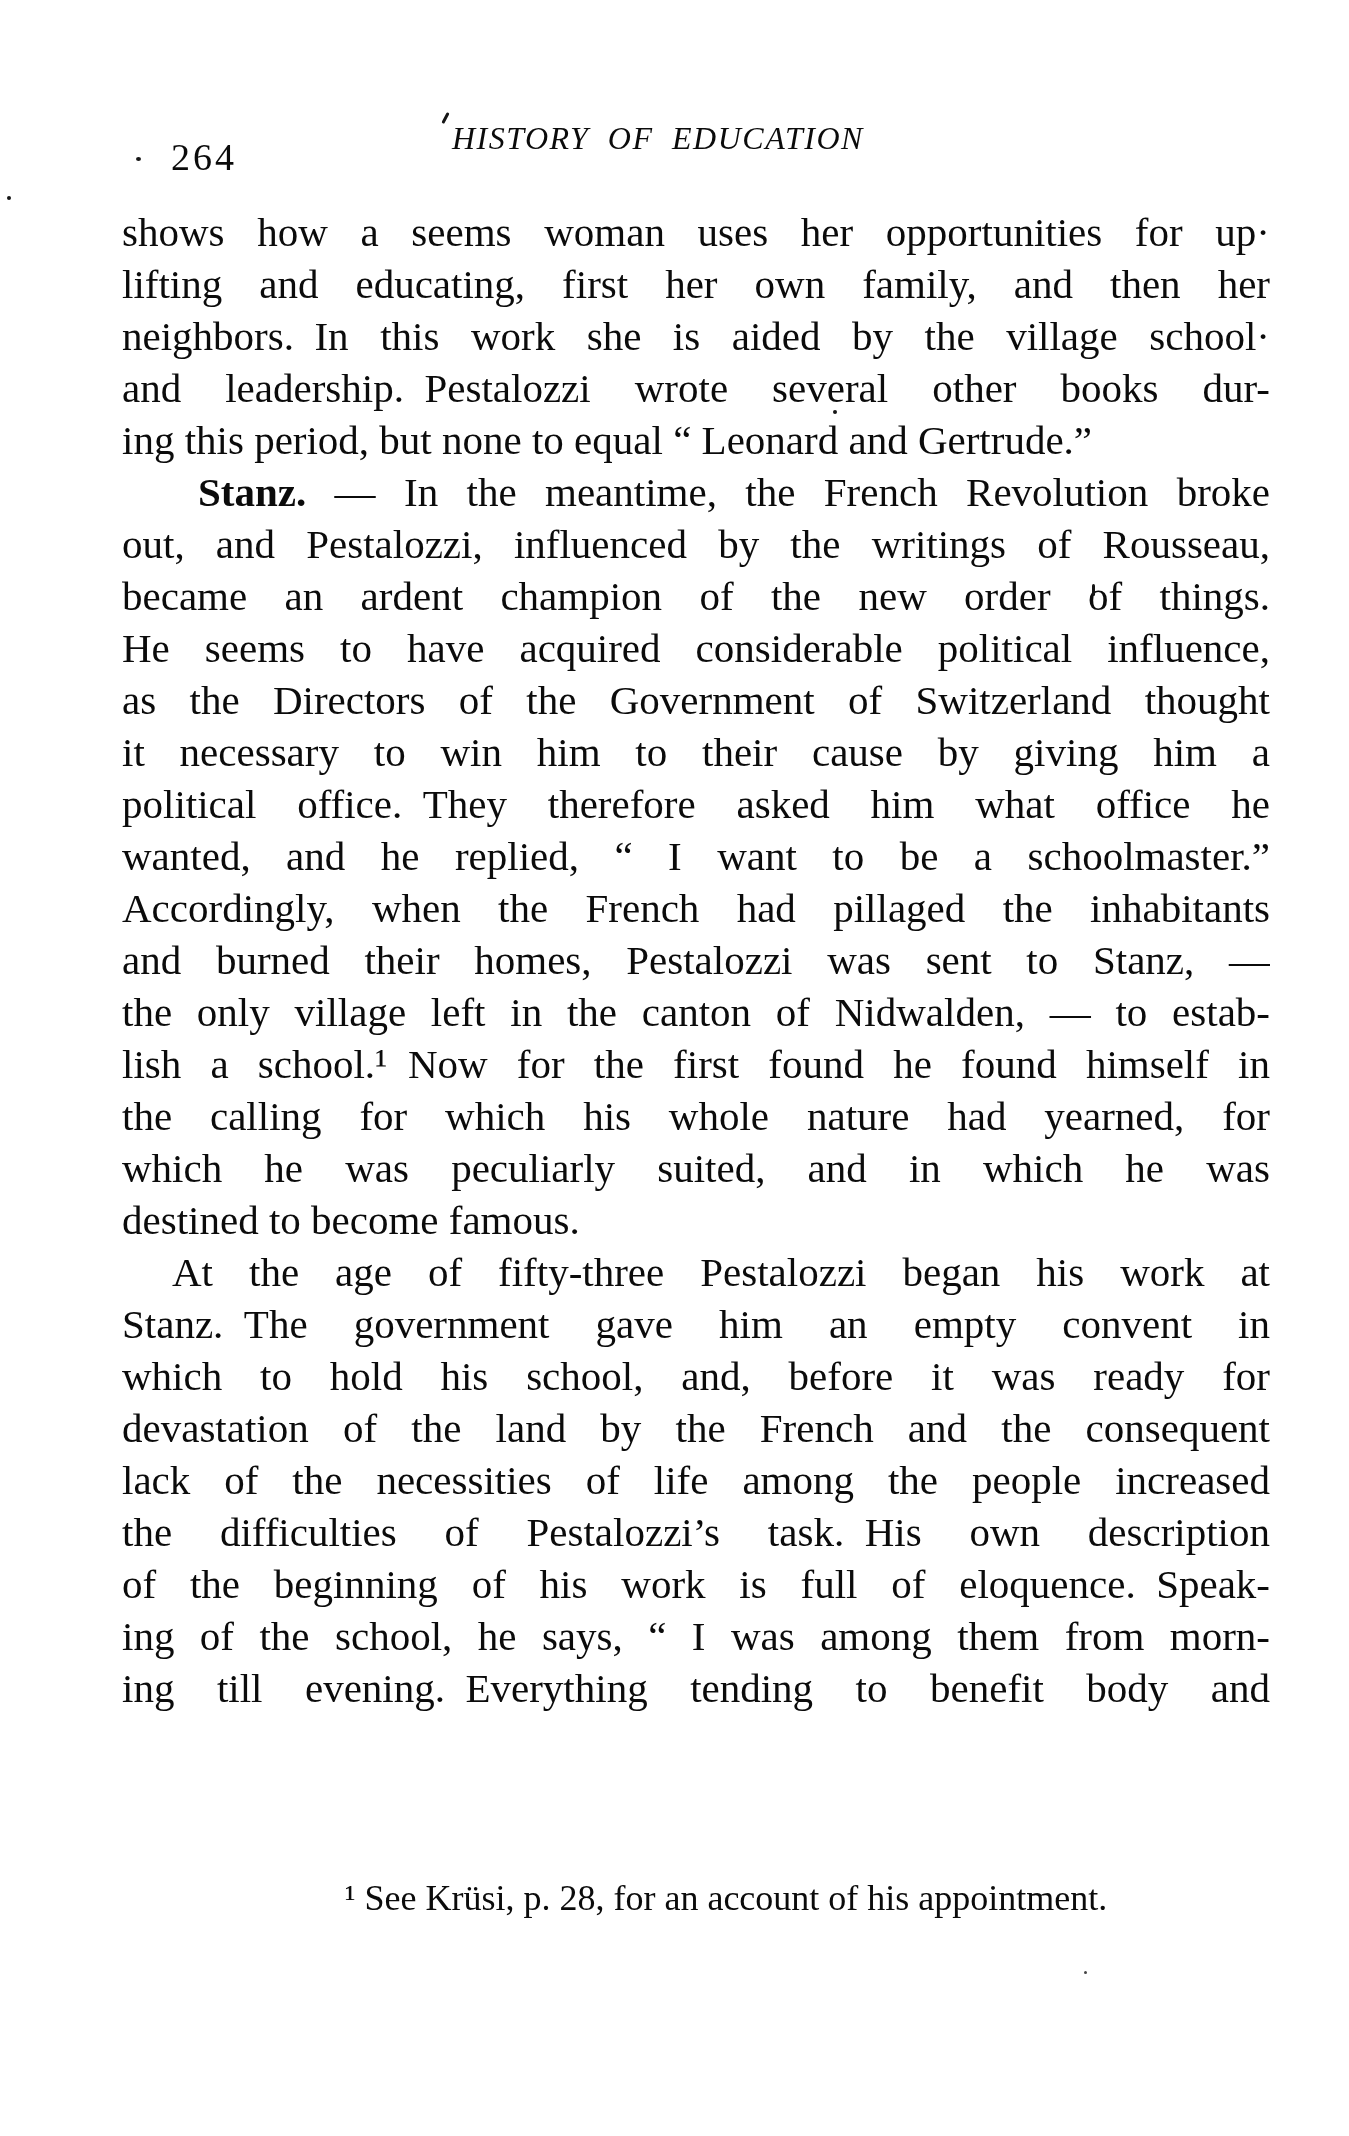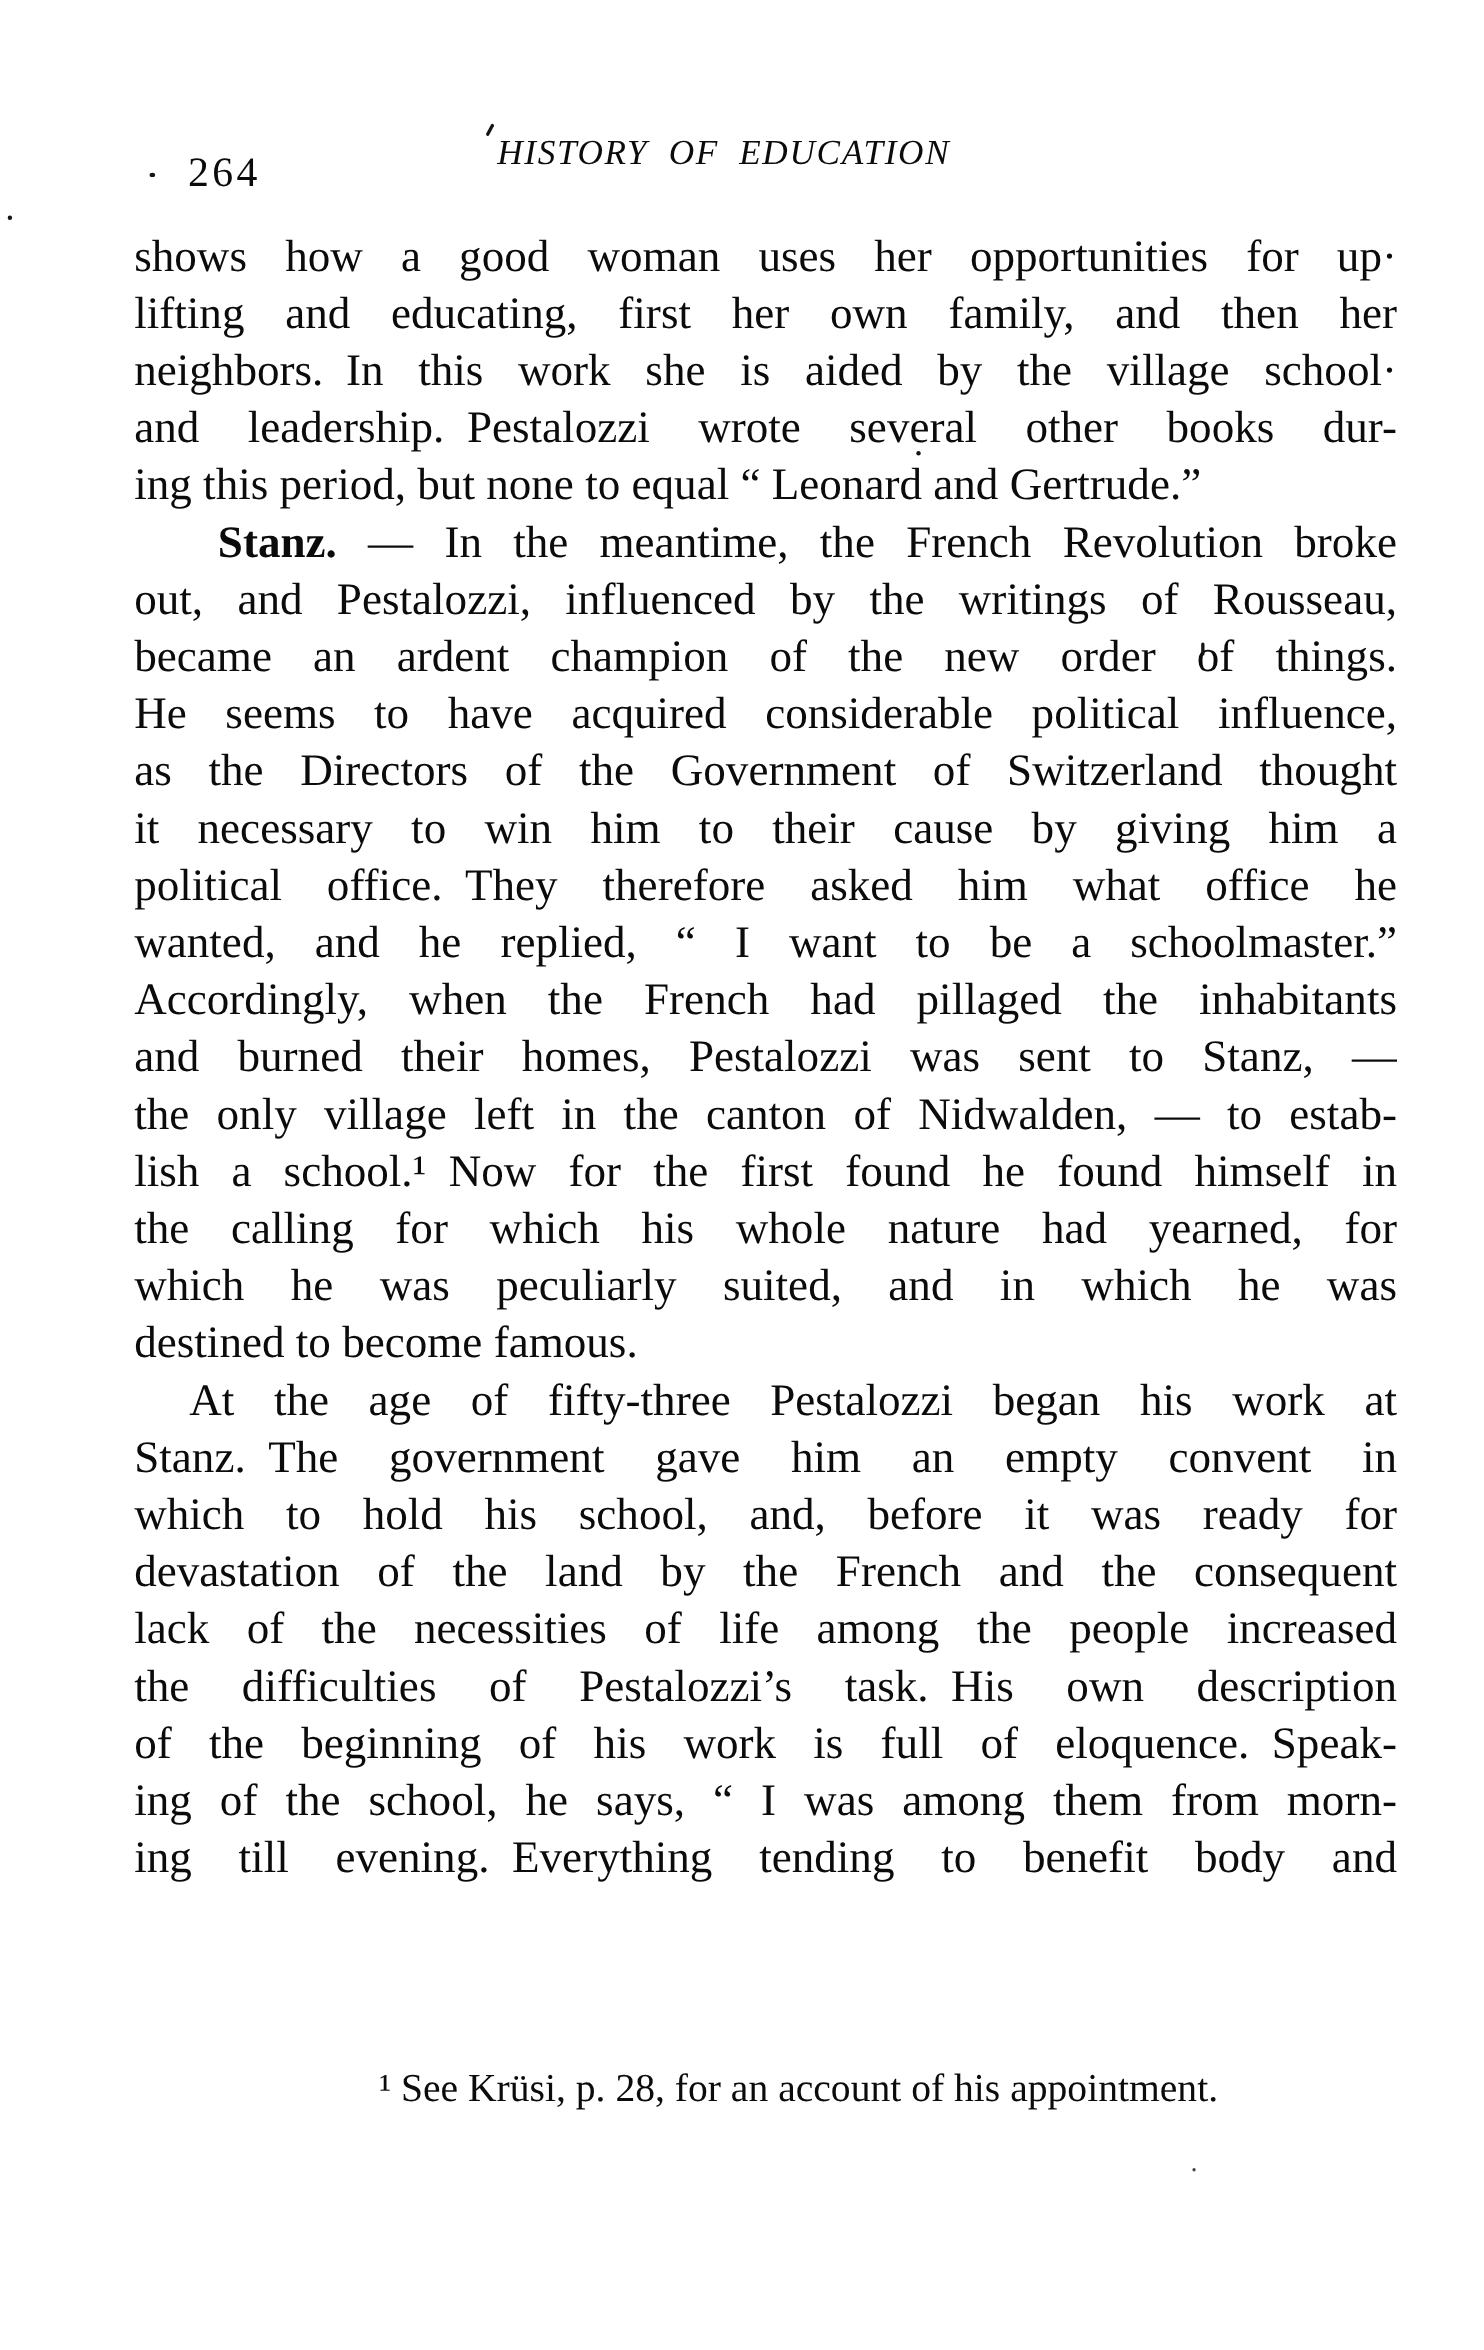--- a/index.html
+++ b/index.html
@@ -70,21 +70,21 @@
 </head>
 <body>
 
 <div class="page">
 
   <span class="page-num">264</span>
 
   <div class="running-head">HISTORY OF EDUCATION</div>
 
   <div class="text-block" id="text-block">
-      <div class="line">shows how a good woman uses her opportunities for up·</div>
+      <div class="line">shows how a seems woman uses her opportunities for up·</div>
       <div class="line">lifting and educating, first her own family, and then her</div>
       <div class="line">neighbors. In this work she is aided by the village school·</div>
       <div class="line">and leadership. Pestalozzi wrote several other books dur-</div>
       <div class="line end">ing this period, but none to equal “ Leonard and Gertrude.”</div>
       <div class="line indent"><b>Stanz.</b> — In the meantime, the French Revolution broke</div>
       <div class="line">out, and Pestalozzi, influenced by the writings of Rousseau,</div>
       <div class="line">became an ardent champion of the new order of things.</div>
       <div class="line">He seems to have acquired considerable political influence,</div>
       <div class="line">as the Directors of the Government of Switzerland thought</div>
       <div class="line">it necessary to win him to their cause by giving him a</div>

